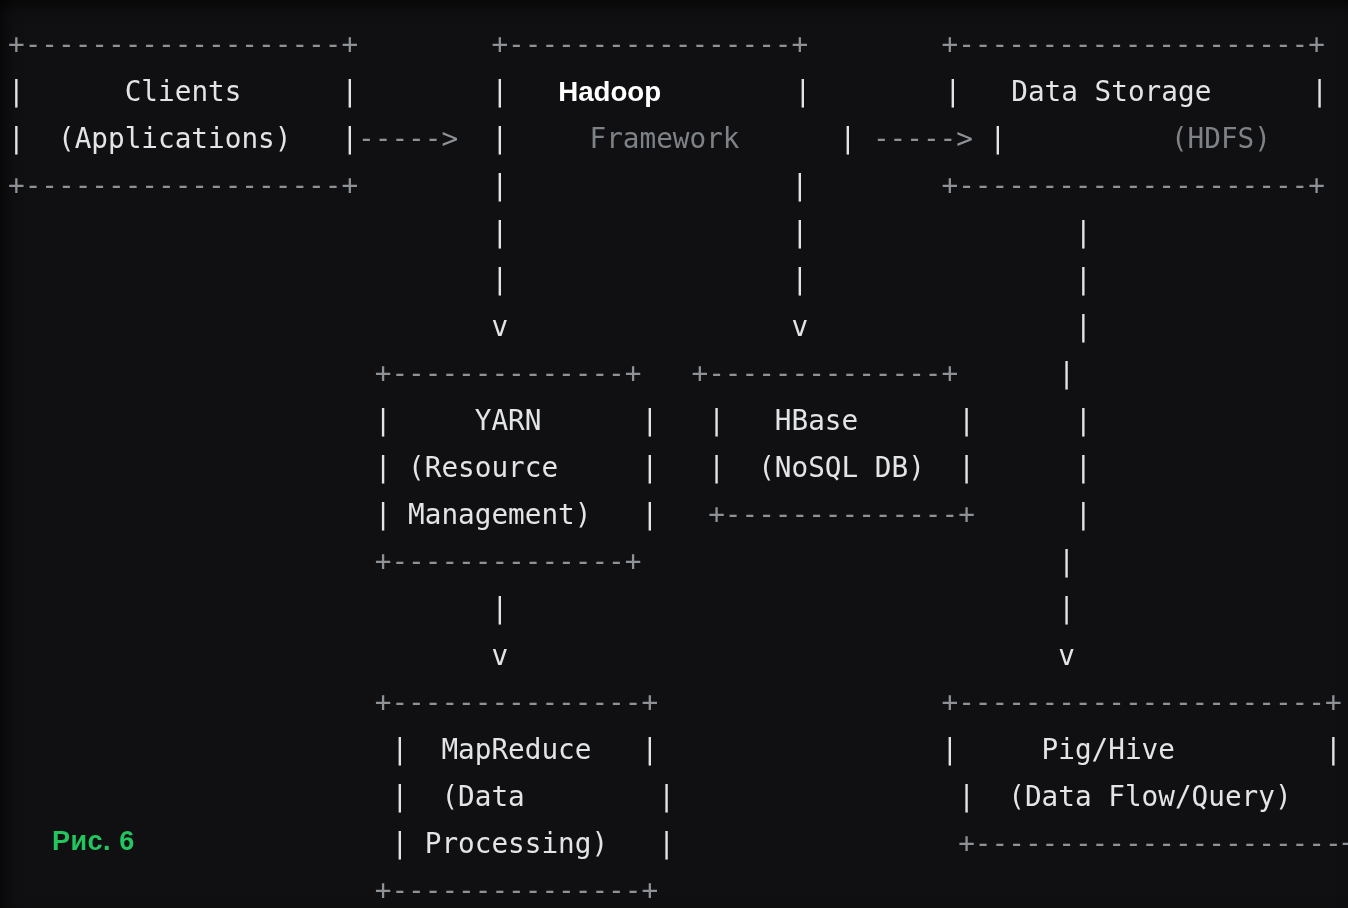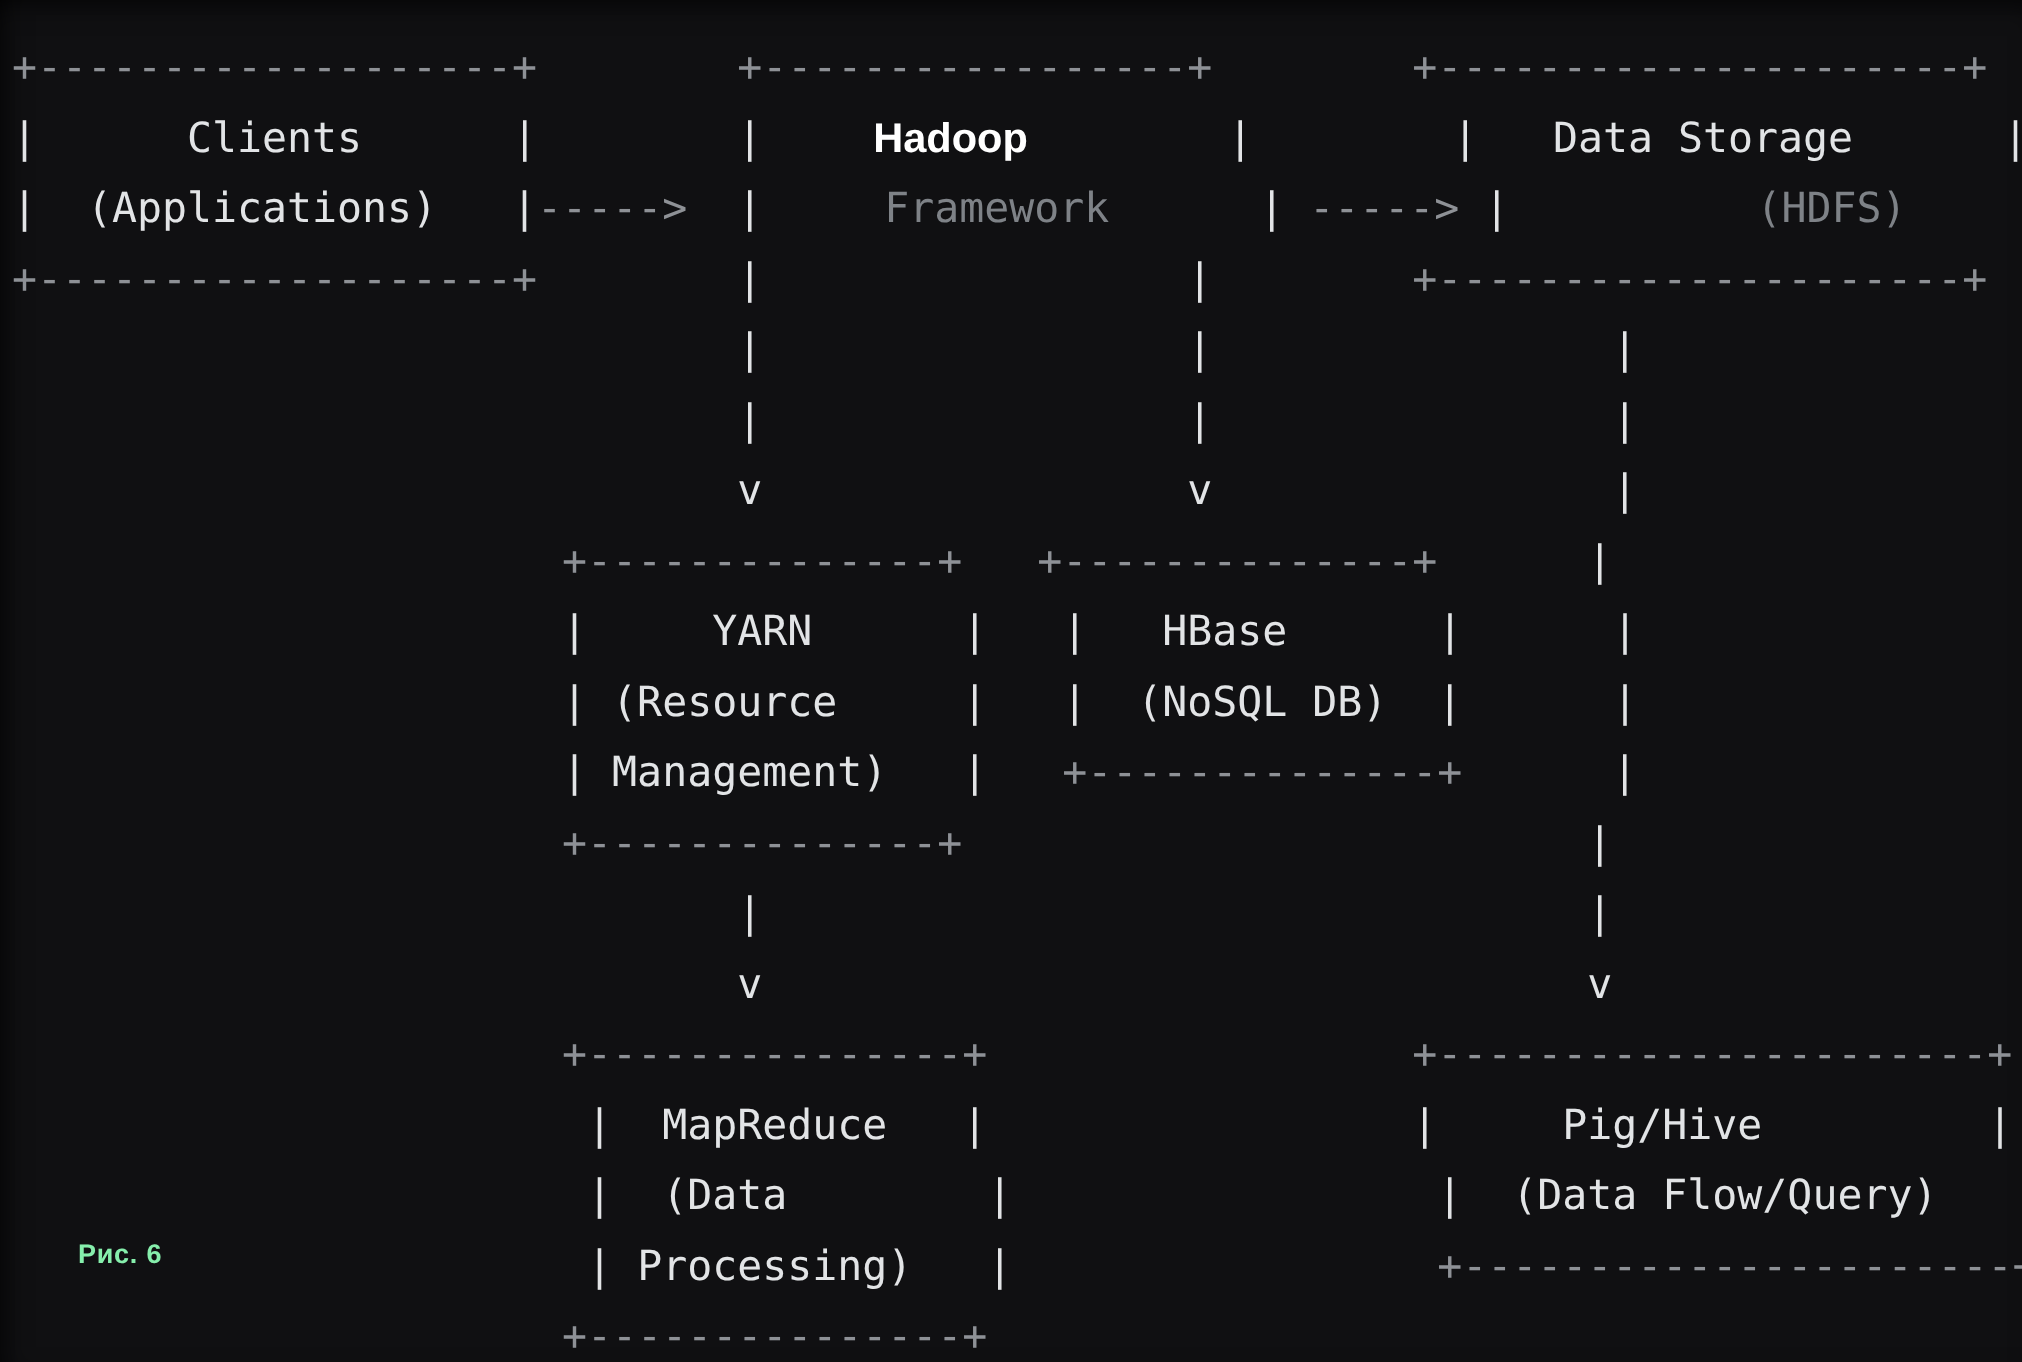--- a/index.html
+++ b/index.html
@@ -16,27 +16,27 @@
   pre.ascii {
     position: absolute; left: 8px; top: 21px; margin: 0;
     font-family: "DejaVu Sans Mono", "Liberation Mono", monospace;
     font-size: 27.7px; line-height: 47px;
     white-space: pre;
   }
   .line { white-space: pre; height: 47px; }
   .t-dim    { color: #8e9196; }
   .t-bright { color: #e2e4e6; }
   .t-muted  { color: #7e8287; margin-left: 48px; }
-  .t-accent { color: #ffffff; font-family: "Liberation Sans", sans-serif; font-weight: 700; margin-left: 24px; }
+  .t-accent { color: #ffffff; font-family: "Liberation Sans", sans-serif; font-weight: 700; }
   .t-plain  { color: #8e9196; }
   .caption {
     position: absolute; left: 52px; top: 826px;
     font-family: "Liberation Sans", sans-serif;
-    font-weight: 700; font-size: 18px; letter-spacing: 0.5px;
-    color: #86efac;
+    font-weight: 700; font-size: 27px; letter-spacing: 0.5px;
+    color: #22c55e;
   }
 </style>
 </head>
 <body>
 
 <div class="stage">
   <pre class="ascii"><div class="line"><span class="t-dim">+-------------------+</span><span class="t-plain">        </span><span class="t-dim">+-----------------+</span><span class="t-plain">        </span><span class="t-dim">+---------------------+</span></div><div class="line"><span class="t-bright">|</span><span class="t-plain">      </span><span class="t-bright">Clients</span><span class="t-plain">      </span><span class="t-bright">|</span><span class="t-plain">        </span><span class="t-bright">|</span><span class="t-plain">   </span><span class="t-accent">Hadoop</span><span class="t-plain">        </span><span class="t-bright">|</span><span class="t-plain">        </span><span class="t-bright">|</span><span class="t-plain">   </span><span class="t-bright">Data Storage</span><span class="t-plain">      </span><span class="t-bright">|</span></div><div class="line"><span class="t-bright">|</span><span class="t-plain">  </span><span class="t-bright">(Applications)</span><span class="t-plain">   </span><span class="t-bright">|</span><span class="t-dim">-----&gt;</span><span class="t-plain">  </span><span class="t-bright">|</span><span class="t-plain">  </span><span class="t-muted">Framework</span><span class="t-plain">      </span><span class="t-bright">|</span><span class="t-plain"> </span><span class="t-dim">-----&gt;</span><span class="t-plain"> </span><span class="t-bright">|</span><span class="t-plain">       </span><span class="t-muted">(HDFS)</span><span class="t-plain">        </span><span class="t-bright">|</span></div><div class="line"><span class="t-dim">+-------------------+</span><span class="t-plain">        </span><span class="t-bright">|</span><span class="t-plain">                 </span><span class="t-bright">|</span><span class="t-plain">        </span><span class="t-dim">+---------------------+</span></div><div class="line"><span class="t-plain">                             </span><span class="t-bright">|</span><span class="t-plain">                 </span><span class="t-bright">|</span><span class="t-plain">                </span><span class="t-bright">|</span></div><div class="line"><span class="t-plain">                             </span><span class="t-bright">|</span><span class="t-plain">                 </span><span class="t-bright">|</span><span class="t-plain">                </span><span class="t-bright">|</span></div><div class="line"><span class="t-plain">                             </span><span class="t-bright">v</span><span class="t-plain">                 </span><span class="t-bright">v</span><span class="t-plain">                </span><span class="t-bright">|</span></div><div class="line"><span class="t-plain">                      </span><span class="t-dim">+--------------+</span><span class="t-plain">   </span><span class="t-dim">+--------------+</span><span class="t-plain">      </span><span class="t-bright">|</span></div><div class="line"><span class="t-plain">                      </span><span class="t-bright">|</span><span class="t-plain">     </span><span class="t-bright">YARN</span><span class="t-plain">      </span><span class="t-bright">|</span><span class="t-plain">   </span><span class="t-bright">|</span><span class="t-plain">   </span><span class="t-bright">HBase</span><span class="t-plain">      </span><span class="t-bright">|</span><span class="t-plain">      </span><span class="t-bright">|</span></div><div class="line"><span class="t-plain">                      </span><span class="t-bright">|</span><span class="t-plain"> </span><span class="t-bright">(Resource</span><span class="t-plain">     </span><span class="t-bright">|</span><span class="t-plain">   </span><span class="t-bright">|</span><span class="t-plain">  </span><span class="t-bright">(NoSQL DB)</span><span class="t-plain">  </span><span class="t-bright">|</span><span class="t-plain">      </span><span class="t-bright">|</span></div><div class="line"><span class="t-plain">                      </span><span class="t-bright">|</span><span class="t-plain"> </span><span class="t-bright">Management)</span><span class="t-plain">   </span><span class="t-bright">|</span><span class="t-plain">   </span><span class="t-dim">+--------------+</span><span class="t-plain">      </span><span class="t-bright">|</span></div><div class="line"><span class="t-plain">                      </span><span class="t-dim">+--------------+</span><span class="t-plain">                         </span><span class="t-bright">|</span></div><div class="line"><span class="t-plain">                             </span><span class="t-bright">|</span><span class="t-plain">                                 </span><span class="t-bright">|</span></div><div class="line"><span class="t-plain">                             </span><span class="t-bright">v</span><span class="t-plain">                                 </span><span class="t-bright">v</span></div><div class="line"><span class="t-plain">                      </span><span class="t-dim">+---------------+</span><span class="t-plain">                 </span><span class="t-dim">+----------------------+</span></div><div class="line"><span class="t-plain">                       </span><span class="t-bright">|</span><span class="t-plain">  </span><span class="t-bright">MapReduce</span><span class="t-plain">   </span><span class="t-bright">|</span><span class="t-plain">                 </span><span class="t-bright">|</span><span class="t-plain">     </span><span class="t-bright">Pig/Hive</span><span class="t-plain">         </span><span class="t-bright">|</span></div><div class="line"><span class="t-plain">                       </span><span class="t-bright">|</span><span class="t-plain">  </span><span class="t-bright">(Data</span><span class="t-plain">        </span><span class="t-bright">|</span><span class="t-plain">                 </span><span class="t-bright">|</span><span class="t-plain">  </span><span class="t-bright">(Data Flow/Query)</span><span class="t-plain">   </span><span class="t-bright">|</span></div><div class="line"><span class="t-plain">                       </span><span class="t-bright">|</span><span class="t-plain"> </span><span class="t-bright">Processing)</span><span class="t-plain">   </span><span class="t-bright">|</span><span class="t-plain">                 </span><span class="t-dim">+----------------------+</span></div><div class="line"><span class="t-plain">                      </span><span class="t-dim">+---------------+</span></div></pre>
   <div class="caption">Рис. 6</div>
 </div>
 

